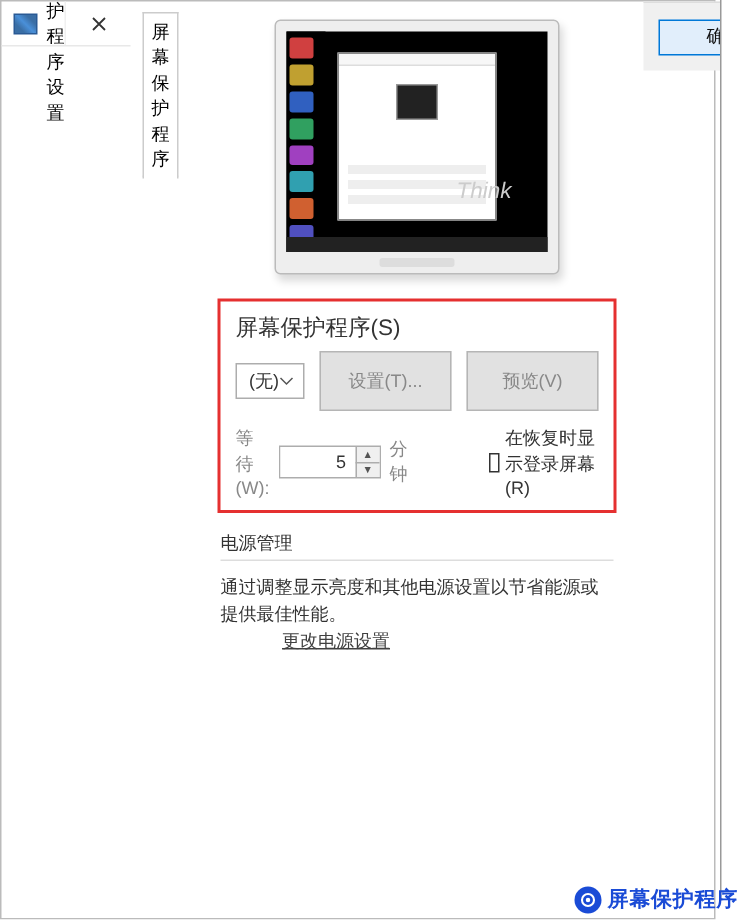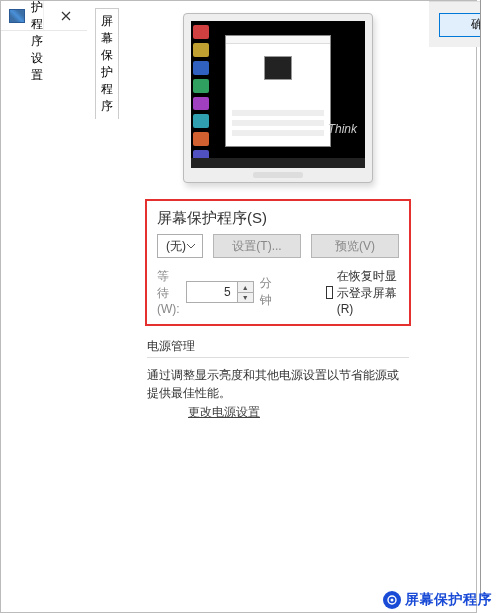--- a/index.html
+++ b/index.html
@@ -25,30 +25,30 @@
   .monitor-screen { width:100%; height:100%; background:#000; position:relative; display:flex; }
   .desktop-icons { width:26px; background:#000; padding:4px 2px; display:flex; flex-direction:column; gap:4px; }
   .di { width:16px; height:14px; border-radius:2px; }
   .di.c1{background:#d04040}.di.c2{background:#c0a030}.di.c3{background:#3060c0}.di.c4{background:#30a060}.di.c5{background:#a040c0}.di.c6{background:#30a0b0}.di.c7{background:#d06030}.di.c8{background:#5050c0}
   .inner-window { position:absolute; left:34px; top:14px; width:106px; height:112px; background:#fff; border:1px solid #888; }
   .inner-window .iw-title{height:8px;background:#f7f7f7;border-bottom:1px solid #ddd;}
   .inner-window .iw-center{height:48px;display:flex;align-items:center;justify-content:center;}
   .inner-window .iw-box{width:28px;height:24px;background:#222;border:1px solid #999;}
   .inner-window .iw-controls{position:absolute;bottom:6px;left:6px;right:6px;}
   .inner-window .iw-line{height:6px;background:#eee;margin-bottom:4px;}
-  .brand { position:absolute; right:8px; bottom:32px; color:#ccc; font-size:12px; font-style:italic; }
+  .brand { position:absolute; right:24px; bottom:32px; color:#ccc; font-size:15px; font-style:italic; }
   .taskbar { position:absolute; bottom:0; left:0; right:0; height:10px; background:#222; }
 
   
   .ss-section { border:2px solid #e53030; padding:8px 10px 8px 10px; margin-bottom:12px; }
   .section-label { font-size:15px; color:#333; margin-bottom:6px; }
   .row1 { display:flex; gap:10px; align-items:center; margin-bottom:10px; }
   .combo { flex:1; height:24px; border:1px solid #adadad; background:#fff; display:flex; align-items:center; justify-content:space-between; padding:0 6px 0 8px; font-size:12px; color:#333; }
   .combo svg{width:10px;height:6px;}
-  .btn { width:88px; height:24px; border:1px solid #b5b5b5; background:#e1e1e1; font-size:12px; color:#888; display:flex; align-items:center; justify-content:center; }
+  .btn { width:88px; height:40px; border:1px solid #b5b5b5; background:#e1e1e1; font-size:12px; color:#888; display:flex; align-items:center; justify-content:center; }
   .row2 { display:flex; align-items:center; gap:6px; font-size:12px; color:#888; }
   .row2 .lbl { color:#888; }
   .spin { display:flex; align-items:center; border:1px solid #adadad; height:22px; }
   .spin input { width:50px; height:20px; border:none; text-align:right; padding-right:6px; font-size:12px; color:#333; background:#fff; }
   .spin-btns { display:flex; flex-direction:column; }
   .spin-btns div { width:16px; height:10px; border-left:1px solid #adadad; display:flex; align-items:center; justify-content:center; background:#f0f0f0; font-size:7px; color:#555; }
   .spin-btns div+div{border-top:1px solid #adadad;}
   .chk { display:flex; align-items:center; gap:4px; margin-left:12px; color:#333;padding-left:36px; }
   .chk-box { width:13px; height:13px; border:1px solid #333; background:#fff; }
 

